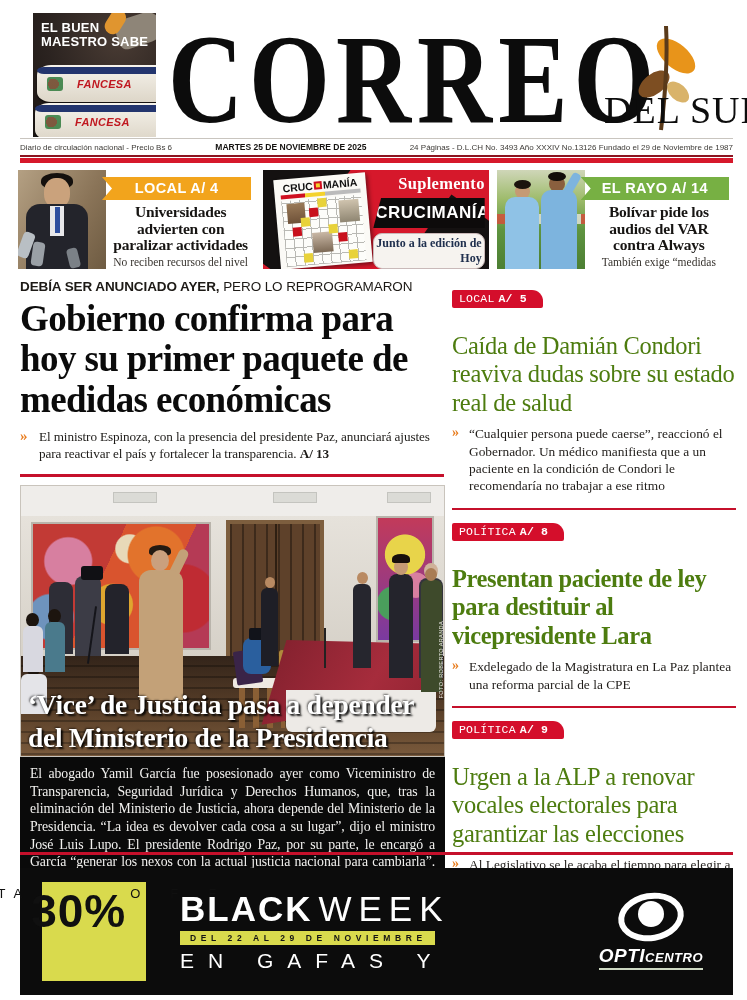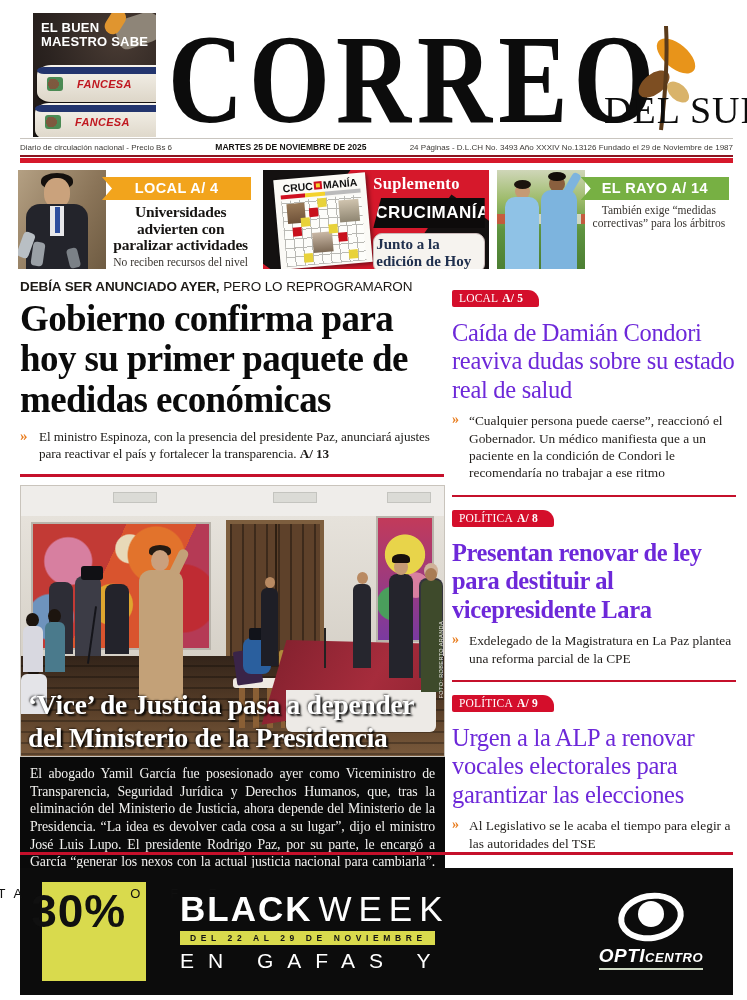--- a/index.html
+++ b/index.html
@@ -82,27 +82,27 @@
   .cover-q:before { content:""; position:absolute; left:2px; top:2px; width:4px; height:4px; background:#f4d22c; }
   .cover-bars { height:4px; margin:1px 2px; background:linear-gradient(90deg,#cf1020 0 30%,#f4d22c 30% 55%,#bbb 55% 100%); }
   .cover-grid { position:relative; margin:2px auto 0; width:80px; height:66px; background:#fdfdfa;
                 background-image:repeating-linear-gradient(0deg,#b9b9b4 0 1px,transparent 1px 9px),
                                  repeating-linear-gradient(90deg,#b9b9b4 0 1px,transparent 1px 9px); }
   .cg { position:absolute; width:9px; height:9px; }
   .cg.red { background:#c8101c; } .cg.yel { background:#e8d23a; }
   .cg.ph1 { width:18px; height:20px; background:linear-gradient(#9a7a58,#6e5138); left:5px; top:3px; }
   .cg.ph2 { width:20px; height:22px; background:linear-gradient(#cfc3ae,#8f8672); right:3px; top:4px; }
   .cg.ph3 { width:20px; height:20px; background:linear-gradient(#c9b8a6,#7d6a56); left:28px; top:34px; }
-  .t2-right { position:absolute; left:110px; top:4px; right:4px; z-index:2; text-align:left; }
+  .t2-right { position:absolute; left:110px; top:4px; right:4px; z-index:2; text-align:right; }
   .t2-tag { color:#fff; font-weight:bold; font-size:16.5px; letter-spacing:.3px; }
   .t2-bar { margin-top:4px; background:#0d0b0b; color:#fff; font-family:"Liberation Sans",sans-serif;
             font-weight:bold; font-size:17px; letter-spacing:.5px; padding:5px 2px;
             clip-path:polygon(7% 0, 100% 0, 100% 100%, 0 100%); }
   .t2-note { margin-top:5px; background:#f6f3ef; border:1px solid #c9b9b9; border-radius:9px;
-             color:#20304e; font-weight:bold; font-size:15px; padding:2px 2px; }
+             color:#20304e; font-weight:bold; font-size:12px; padding:2px 2px; }
 
   .p-head { position:absolute; border-radius:50%; background:#c59a74; }
   .p-body { position:absolute; border-radius:10px 10px 0 0; }
   .pl1h { left:18px; top:14px; width:15px; height:15px; } .pl1b { left:8px; top:27px; width:34px; height:72px; background:#8fc2e6; }
   .pl2h { left:52px; top:6px; width:16px; height:16px; background:#8a5f3e; } .pl2b { left:44px; top:20px; width:36px; height:79px; background:#7db4de; }
   .pl-arm { position:absolute; left:70px; top:2px; width:9px; height:26px; background:#7db4de; transform:rotate(30deg); border-radius:4px; }
   .pl-hair1 { position:absolute; left:17px; top:10px; width:17px; height:9px; background:#1c140e; border-radius:50%; }
   .pl-hair2 { position:absolute; left:51px; top:2px; width:18px; height:9px; background:#120d09; border-radius:50%; }
   .pl-board { position:absolute; left:0; top:44px; width:88px; height:10px;
               background:repeating-linear-gradient(90deg,#d84a3a 0 14px,#e8e6e0 14px 28px); opacity:.8; }
@@ -113,24 +113,24 @@
   .kicker b { font-weight:bold; }
   .lead-head { margin-top:5px; font-size:37px; font-weight:bold; line-height:1.09; letter-spacing:-.6px; color:#0b0b0b; }
   .deck { position:relative; margin-top:9px; padding-left:19px; font-size:13.2px; line-height:1.28;
           letter-spacing:-.1px; color:#1c1a17; }
   .deck .arrow { position:absolute; left:0; top:-2px; color:#e87c1d; font-weight:bold; font-size:15px; }
   .deck b { font-weight:bold; }
   .lead-rule { margin-top:11px; height:3px; background:#c5102b; }
 
   
   .rcol { position:absolute; left:452px; top:288px; width:284px; }
-  .badge { display:inline-block; background:#d40e2b; color:#fff; font-family:Liberation Serif, serif;
+  .badge { display:inline-block; background:#d40e2b; color:#fff; font-family:Liberation Mono, monospace;
            font-size:11.5px; padding:2px 16px 3px 7px; border-radius:2px 11px 2px 2px; letter-spacing:.2px; }
   .badge b { font-weight:bold; margin-left:4px; }
-  .rhead { margin-top:12px; font-size:24.5px; line-height:1.16; letter-spacing:-.3px; color:#6d28d9; }
+  .rhead { margin-top:24px; font-size:24.5px; line-height:1.16; letter-spacing:-.3px; color:#4d7c0f; }
   .rhead.bold { font-weight:bold; letter-spacing:-.4px; }
   .rdeck { position:relative; margin-top:8px; padding-left:17px; font-size:13.4px; line-height:1.3; color:#201d1a; }
   .rdeck .arrow { position:absolute; left:0; top:-1px; color:#e87c1d; font-weight:bold; font-size:14px; }
   .rrule { height:2px; background:#c5102b; margin:13px 0 11px; }
   .st2-gap { margin-top:2px; }
 
   
   .photoblock { position:absolute; left:20px; top:485px; width:425px; }
   .photo { position:relative; height:272px; background:#dcd7ce; overflow:hidden; border:1px solid #c9c4bc; }
   .ph-ceiling { position:absolute; left:0; top:0; right:0; height:30px; background:#efedea; }
@@ -330,20 +330,21 @@
         <div class="p-head pl1h"></div>
         <div class="pl-hair1"></div>
         <div class="p-body pl1b"></div>
         <div class="pl-arm"></div>
         <div class="p-head pl2h"></div>
         <div class="pl-hair2"></div>
         <div class="p-body pl2b"></div>
       </div>
       <div class="tcontent">
         <div class="banner green">EL RAYO A/ 14</div>
+        <div class="thead">Bolívar pide los audios del VAR contra Always</div>
         <div class="tsub">También exige “medidas correctivas” para los árbitros</div>
       </div>
     </div>
   </div>
 
   <div class="lead">
     <div class="kicker">
       <b>DEBÍA SER ANUNCIADO AYER,</b><span> PERO LO REPROGRAMARON</span>
     </div>
     <div class="lead-head">Gobierno confirma para hoy su primer paquete de medidas económicas</div>
@@ -361,21 +362,21 @@
       <div class="rhead">Caída de Damián Condori reaviva dudas sobre su estado real de salud</div>
       <div class="rdeck">
         <span class="arrow">»</span>
         <span>“Cualquier persona puede caerse”, reaccionó el Gobernador. Un médico manifiesta que a un paciente en la condición de Condori le recomendaría no trabajar a ese ritmo</span>
       </div>
     </div>
     <div class="rrule"></div>
 
     <div class="st2-gap">
       <span class="badge"><span>POLÍTICA</span><b>A/ 8</b></span>
-      <div class="rhead bold">Presentan renovar de ley para destituir al vicepresidente Lara</div>
+      <div class="rhead bold">Presentan paciente de ley para destituir al vicepresidente Lara</div>
       <div class="rdeck">
         <span class="arrow">»</span>
         <span>Exdelegado de la Magistratura en La Paz plantea una reforma parcial de la CPE</span>
       </div>
     </div>
     <div class="rrule"></div>
 
     <div class="st2-gap">
       <span class="badge"><span>POLÍTICA</span><b>A/ 9</b></span>
       <div class="rhead">Urgen a la ALP a renovar vocales electorales para garantizar las elecciones</div>

